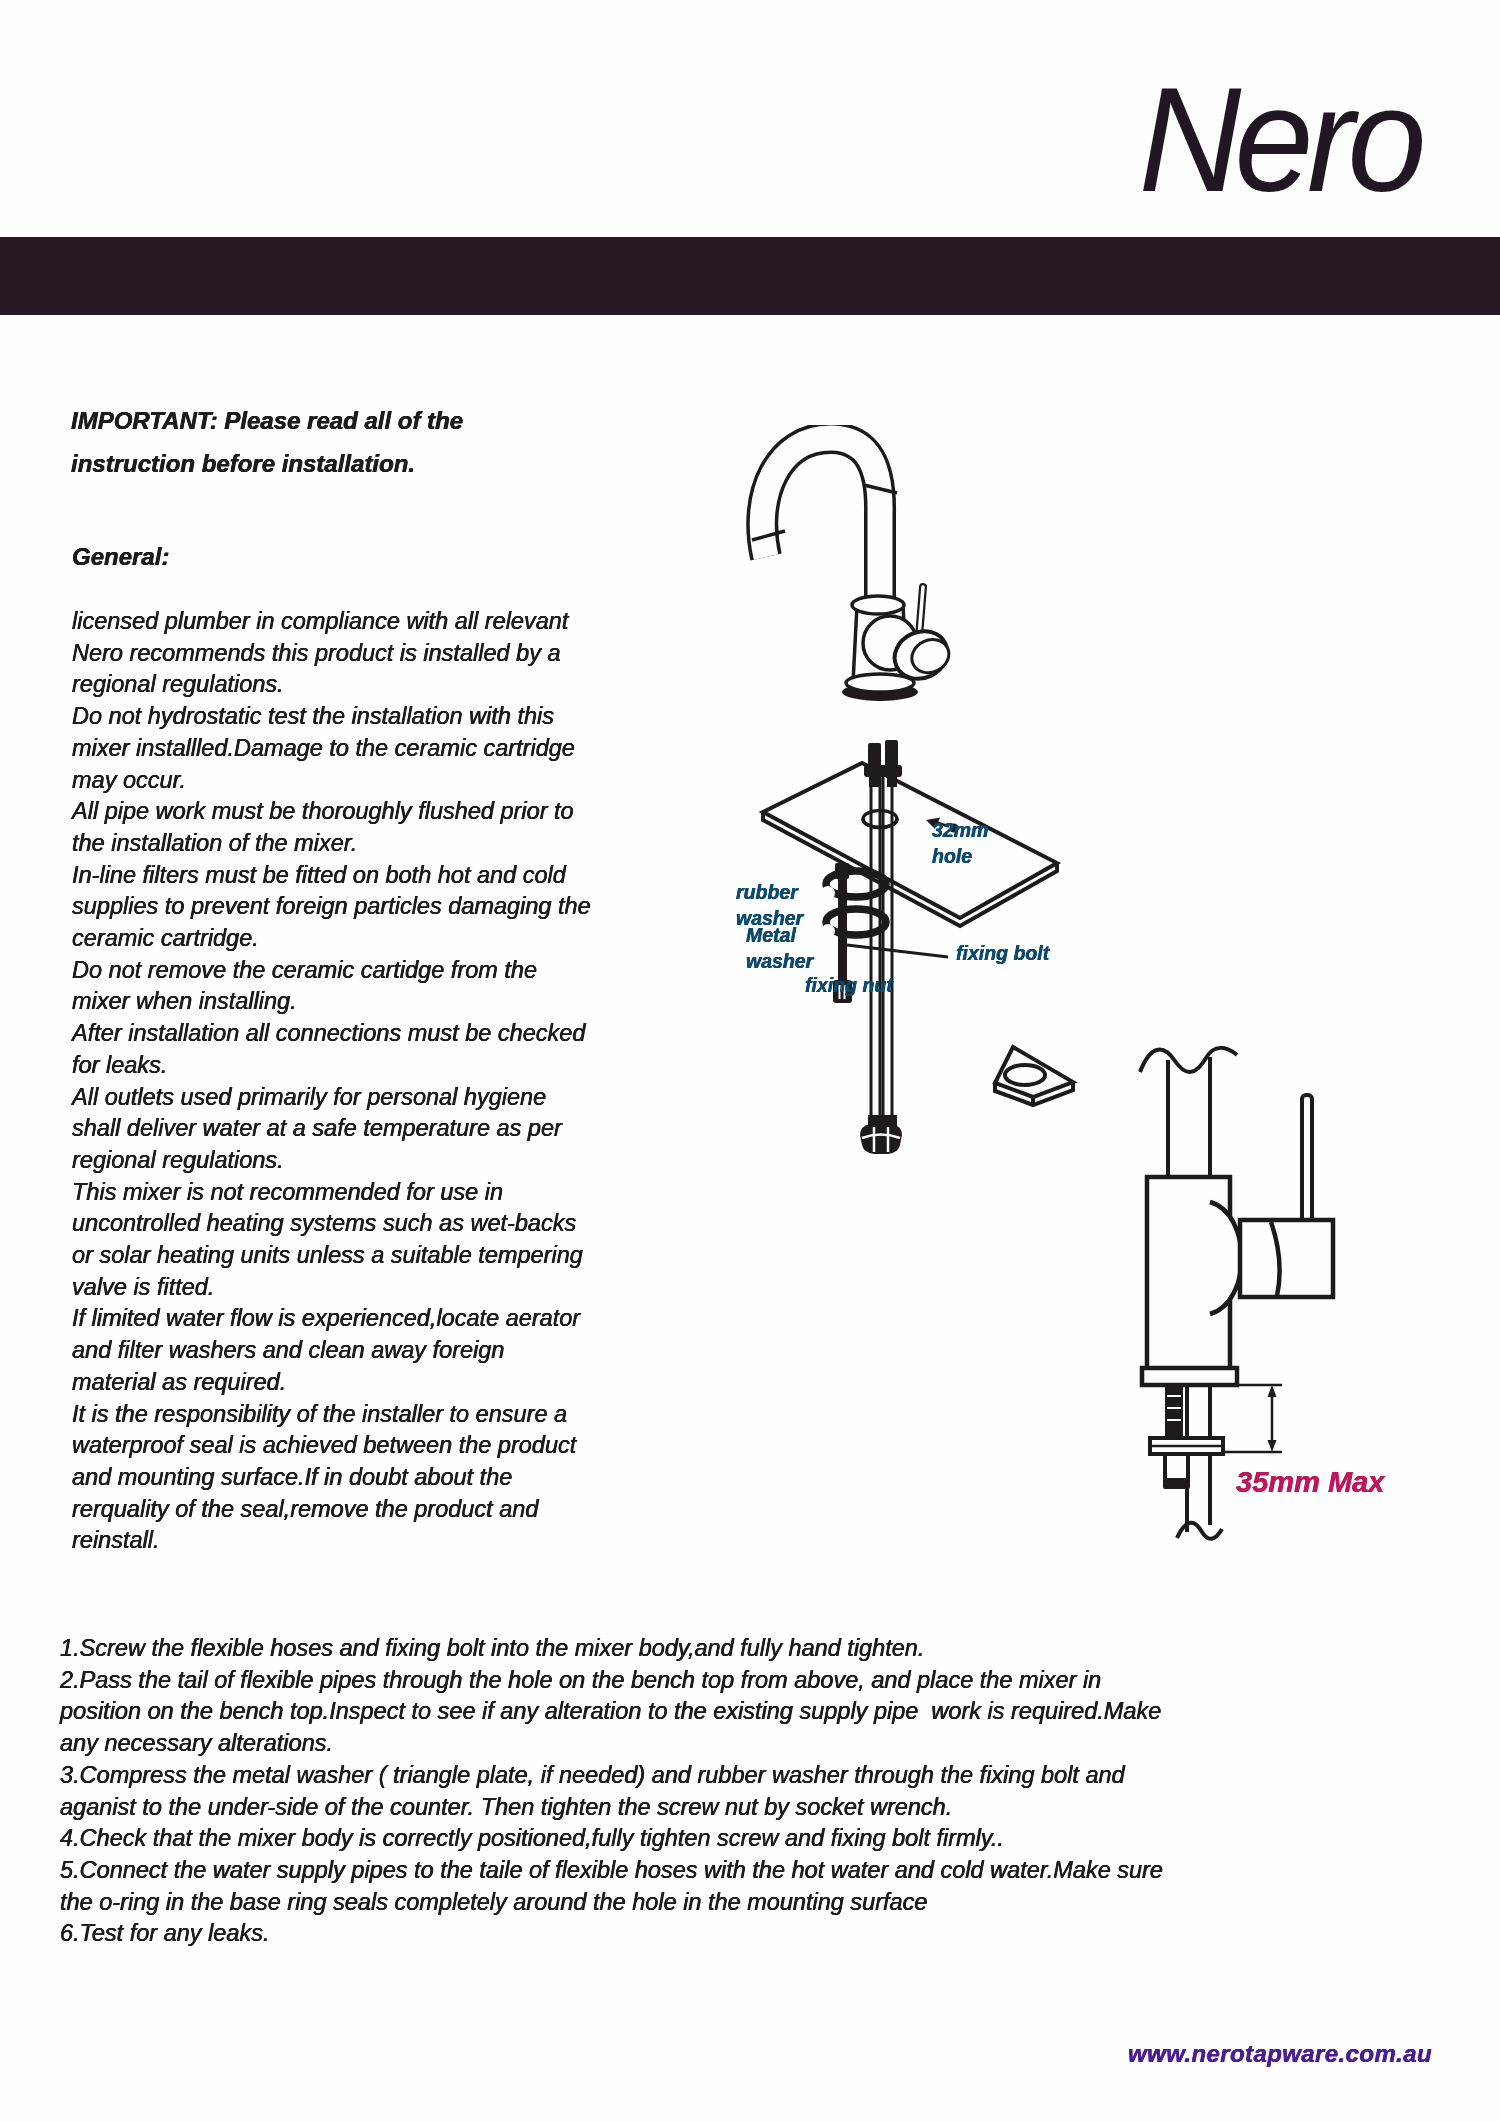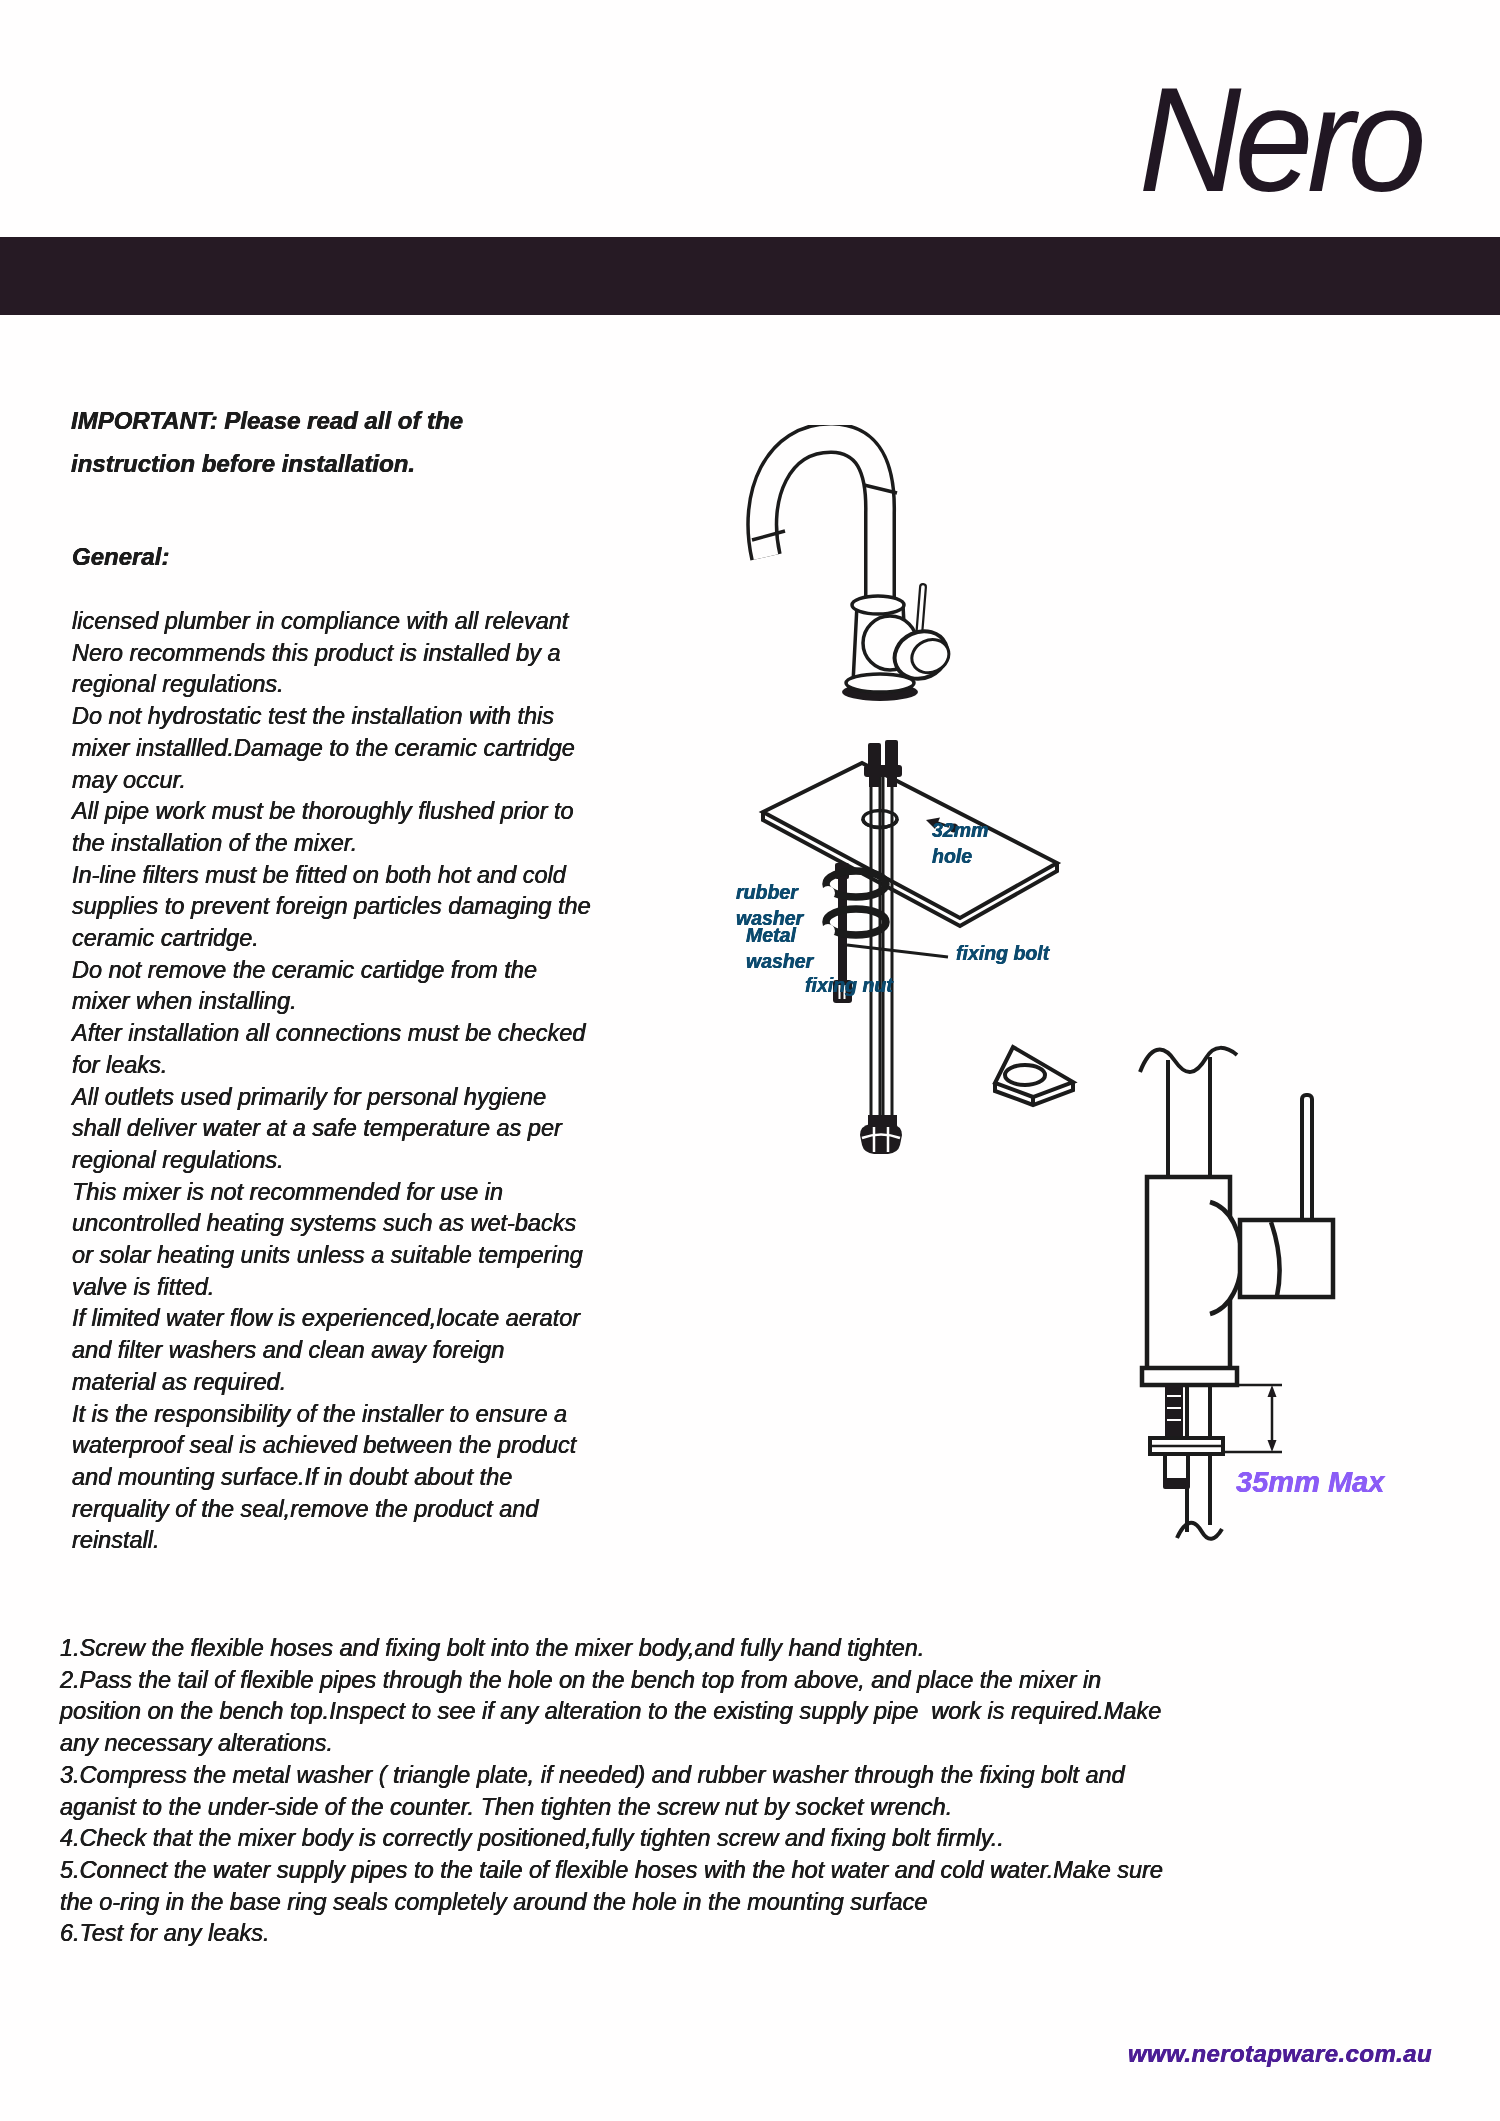--- a/index.html
+++ b/index.html
@@ -24,21 +24,21 @@
   .bodytext { left:72px; top:606px; font-size:23.5px; line-height:31.7px; }
   .steps { left:60px; top:1633px; font-size:23.5px; line-height:31.7px; }
   .tline { white-space:pre; }
 
   .dlabel { font-weight:700; font-size:19.5px; line-height:26px; color:#0c4a6e; }
   .label-rubber { left:736px; top:871px;margin-top:8px; }
   .label-metal  { left:746px; top:922px; }
   .label-fixbolt{ left:956px; top:940px; }
   .label-fixnut { left:805px; top:972px; }
   .label-hole   { left:932px; top:817px; }
-  .label-max    { left:1236px; top:1466px; font-size:29px; font-weight:700; color:#8b5cf6; }
+  .label-max    { left:1236px; top:1466px; font-size:29px; font-weight:700; color:#be185d; }
 
   .url { right:68px; top:2040px; font-size:24px; font-weight:700; letter-spacing:0.4px; color:#4c1d95; }
 
   svg .ln   { stroke:#1b1b1b; fill:none; }
   svg .fillw{ fill:#fffefe; stroke:#1b1b1b; }
   svg .dark { fill:#1e1a1d; stroke:none; }
   svg .wln  { stroke:#fffefe; fill:none; }
 </style>
 </head>
 <body>

